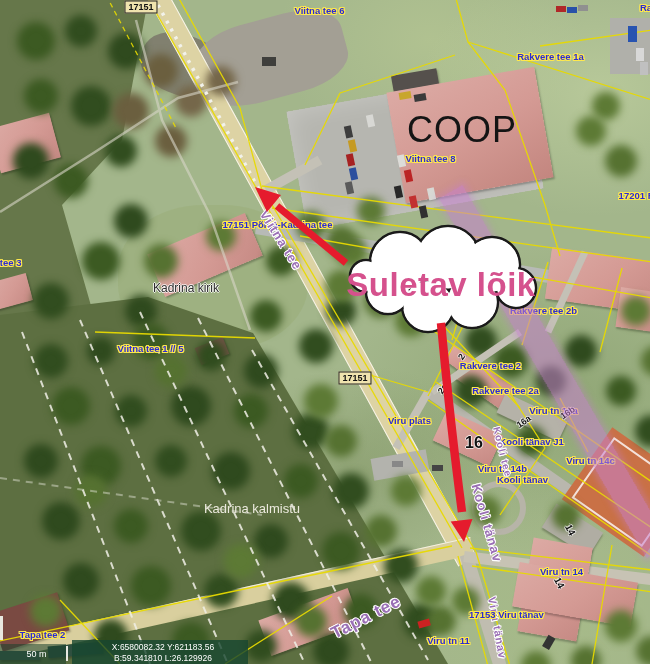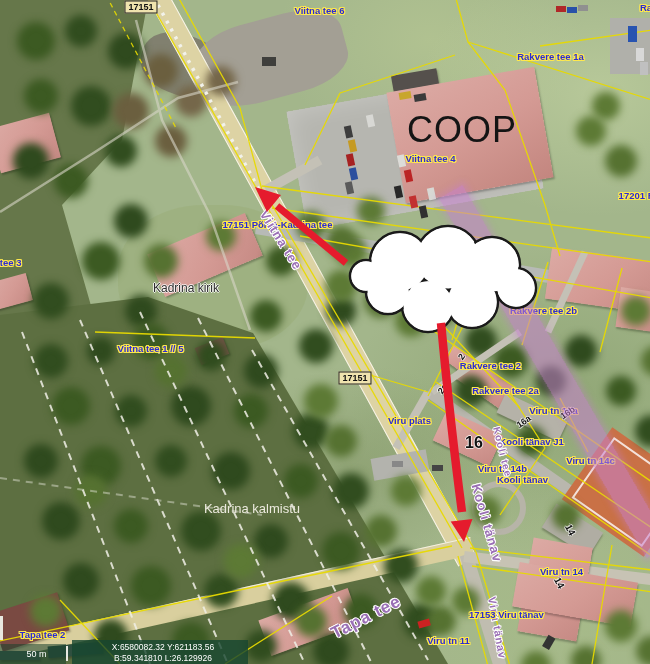--- a/index.html
+++ b/index.html
@@ -252,21 +252,21 @@
       <rect x="392" y="461" width="11" height="6" fill="#888888"></rect>
       <rect x="262" y="57" width="14" height="9" fill="#3f3f3c"></rect>
     </g>
   </svg>
 
   <div id="labels-layer">
       <span class="map-label cadbox" style="left: 141px; top: 7px; transform: translate(-50%, -50%) rotate(0deg);">17151</span>
       <span class="map-label cad" style="left: 309px; top: 11px; transform: translate(-50%, -50%) rotate(0deg);">Viitna tee 6</span>
       <span class="map-label cad" style="left: 648px; top: 8px; transform: translate(-50%, -50%) rotate(0deg);">Rakvere</span>
       <span class="map-label cad" style="left: 540px; top: 57px; transform: translate(-50%, -50%) rotate(0deg);">Rakvere tee 1a</span>
-      <span class="map-label cad" style="left: 420px; top: 159px; transform: translate(-50%, -50%) rotate(0deg);">Viitna tee 4</span>
+      <span class="map-label cad" style="left: 420px; top: 159px; transform: translate(-50%, -50%) rotate(0deg);">Viitna tee 8</span>
       <span class="map-label cad" style="left: 634px; top: 196px; transform: translate(-50%, -50%) rotate(0deg);">17201 Rakv</span>
       <span class="map-label cad" style="left: 267px; top: 225px; transform: translate(-50%, -50%) rotate(0deg);">17151 Põhja-Kadrina tee</span>
       <span class="map-label road" style="left: 281px; top: 240px; font-size: 13px; transform: translate(-50%, -50%) rotate(58deg);">Viitna tee</span>
       <span class="map-label dark" style="left: 186px; top: 288px; font-size: 12px; transform: translate(-50%, -50%) rotate(0deg);">Kadrina kirik</span>
       <span class="map-label cad" style="left: 140px; top: 349px; transform: translate(-50%, -50%) rotate(0deg);">Viitna tee 1 // 5</span>
       <span class="map-label cad" style="left: -14px; top: 263px; transform: translate(-50%, -50%) rotate(0deg);">Viitna tee 3</span>
       <span class="map-label cadbox" style="left: 355px; top: 378px; transform: translate(-50%, -50%) rotate(0deg);">17151</span>
       <span class="map-label cad" style="left: 399px; top: 421px; transform: translate(-50%, -50%) rotate(0deg);">Viru plats</span>
       <span class="map-label cad" style="left: 533px; top: 311px; transform: translate(-50%, -50%) rotate(0deg);">Rakvere tee 2b</span>
       <span class="map-label cad" style="left: 480px; top: 366px; transform: translate(-50%, -50%) rotate(0deg);">Rakvere tee 2</span>
@@ -323,20 +323,21 @@
       </g>
     </g>
     <g fill="#e51b2d">
       <path d="M346,263 L277,206" stroke="#e51b2d" stroke-width="7" fill="none"></path>
       <polygon points="255,187 281,195 267,212"></polygon>
       <path d="M441,323 Q451,430 462,512" stroke="#e51b2d" stroke-width="8.5" fill="none"></path>
       <polygon points="464,542 472.5,519 450.7,521.4"></polygon>
     </g>
   </svg>
 
+  <div id="closure-text">Suletav lõik</div>
 
   <div class="abs" id="edge-tick"></div>
   <div class="abs" id="scale-strip">
     <span>50 m</span>
   </div>
   <div class="abs" id="scale-tick"></div>
   <div class="abs" id="coords-box">
     <div>X:6580082.32 Y:621183.56</div>
     <div>B:59.341810 L:26.129926</div>
   </div>

